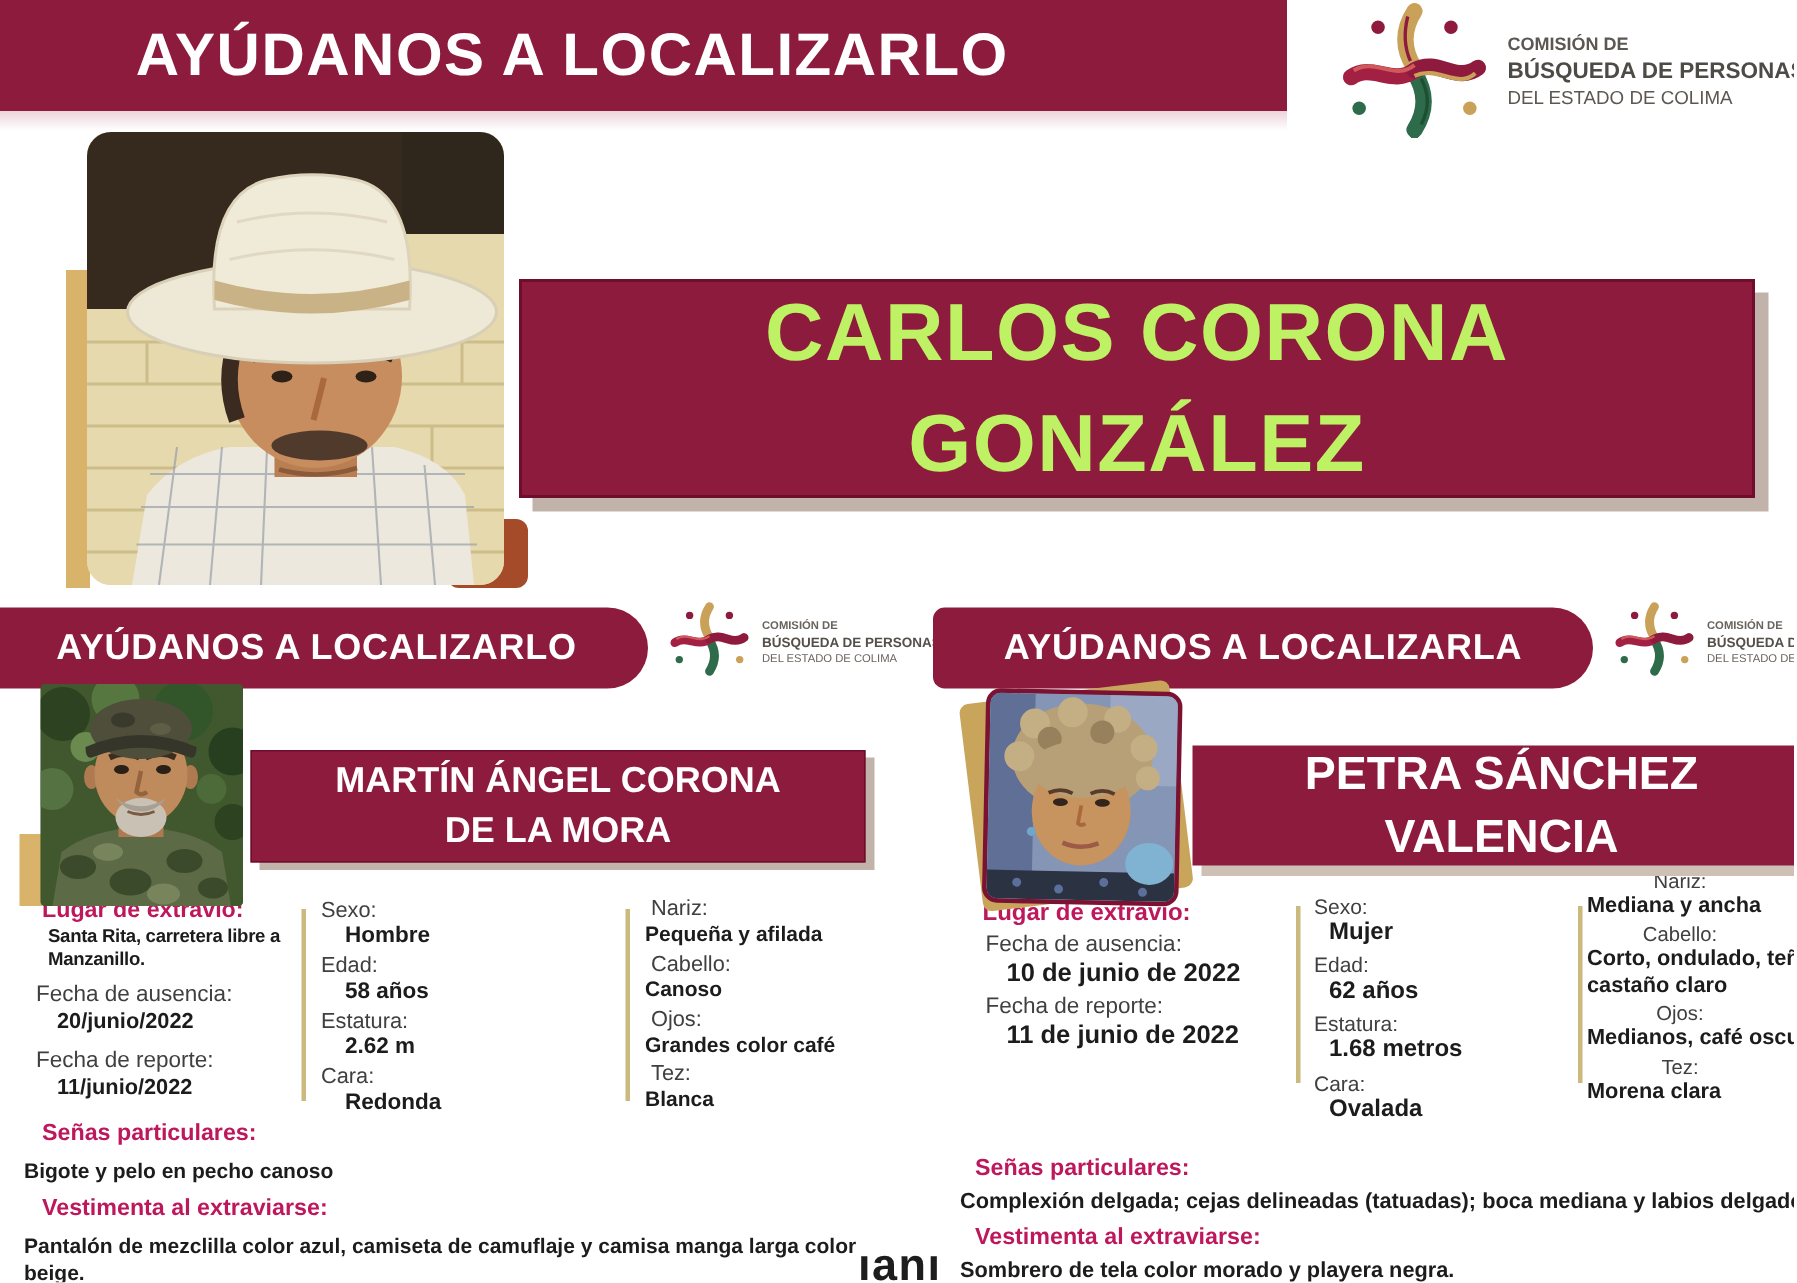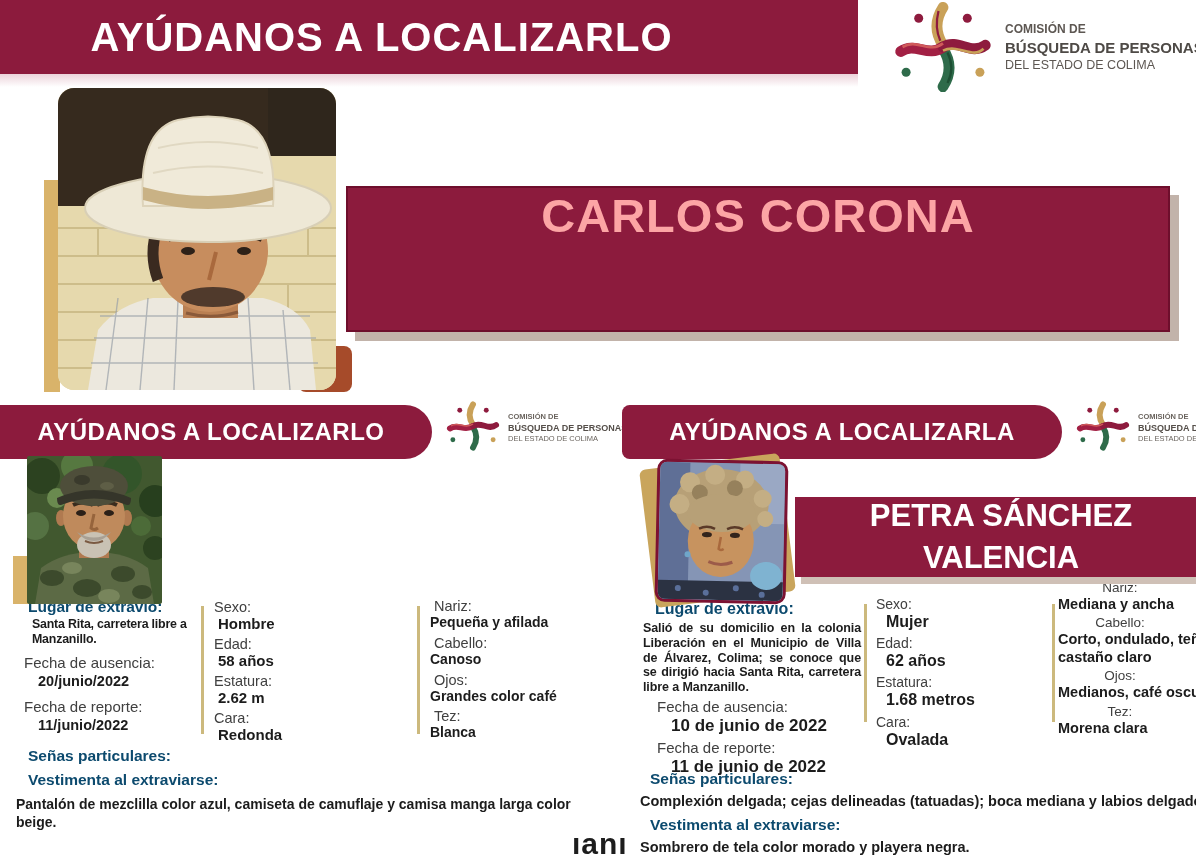--- a/index.html
+++ b/index.html
@@ -11,22 +11,22 @@
     color:#fff;display:flex;align-items:center;justify-content:center;box-sizing:border-box;
     padding-right:95px;font-weight:bold;font-size:40px;letter-spacing:1px;}
   .fade-strip{position:absolute;left:0;top:74px;width:858px;height:13px;
     background:linear-gradient(#ecd3da,rgba(255,255,255,0));}
   .accent-left{position:absolute;left:44px;top:180px;width:16px;height:212px;background:#d9b36a;z-index:1;}
   .accent-br{position:absolute;left:298px;top:346px;width:54px;height:46px;background:#a64b2a;border-radius:8px;z-index:1;}
   .photo-main{position:absolute;left:58px;top:88px;width:278px;height:302px;border-radius:16px;
     overflow:hidden;z-index:2;background:#e6d9ad;}
   .name-box-main{position:absolute;left:346px;top:186px;width:824px;height:146px;background:#8c1b3d;
     border:2px solid #6e0e2c;box-shadow:9px 9px 0 #c2b3aa;display:flex;flex-direction:column;
-    align-items:center;gap:12px;z-index:3;color:#fca5a5;font-weight:bold;
-    font-size:47px;letter-spacing:1px;box-sizing:border-box;}
+    align-items:center;justify-content:center;gap:12px;z-index:3;color:#bef264;font-weight:bold;
+    font-size:54px;letter-spacing:1px;box-sizing:border-box;}
 
   
   .logo{position:absolute;display:flex;align-items:flex-start;}
   .logo-top{left:893px;top:2px;width:320px;height:92px;gap:12px;}
   .logo-top .logo-text{margin-top:20px;color:#5d5752;line-height:1.3;}
   .logo-top .l1{font-size:12px;font-weight:bold;}
   .logo-top .l2{font-size:15px;font-weight:bold;color:#4e4a46;white-space:nowrap;}
   .logo-top .l3{font-size:12.5px;white-space:nowrap;}
   .logo-sm{width:190px;height:60px;gap:8px;}
   .logo-sm .logo-text{margin-top:12px;color:#6a645e;line-height:1.35;}
@@ -54,33 +54,33 @@
   .gold-petra{position:absolute;left:647px;top:461px;width:141px;height:139px;background:#c9a55c;
     transform:rotate(-7deg);border-radius:6px;z-index:1;}
   .photo-petra{position:absolute;left:656px;top:460px;width:131px;height:143px;border:3px solid #7c1232;
     border-radius:10px;overflow:hidden;transform:rotate(1.2deg);z-index:2;box-sizing:border-box;background:#8595b5;}
   .name-box-petra{position:absolute;left:795px;top:497px;width:412px;height:80px;background:#8c1b3d;
     box-shadow:6px 7px 0 #cfc0b6;display:flex;flex-direction:column;align-items:center;justify-content:center;
     gap:6px;color:#fff;font-weight:bold;font-size:31px;z-index:3;box-sizing:border-box;}
 
   
   .col{position:absolute;box-sizing:border-box;}
-  .m-label{color:#0c4a6e;font-weight:bold;font-size:15.5px;}
+  .m-label{color:#be185d;font-weight:bold;font-size:15.5px;}
   .g-label{color:#404040;font-size:15px;}
   .val{color:#1c1c1c;font-weight:bold;font-size:14px;line-height:1.2;}
 
   .colA-left{left:16px;top:598px;width:180px;}
   .colA-left .m-label{margin-left:12px;}
   .colA-left .lugar-val{font-size:12.4px;width:164px;margin:1px 0 7px 16px;letter-spacing:-.2px;}
   .colA-left .g-label{margin:0 0 2px 8px;}
   .colA-left .date-val{font-size:14.5px;margin:0 0 8px 22px;}
 
   .colB-left{left:214px;top:599px;width:190px;}
   .colB-left .g-label{font-size:14.5px;}
-  .colB-left .val{font-size:15px;margin:0 0 3px 4px;}
+  .colB-left .val{font-size:15px;margin:0 0 3px 16px;}
 
   .colC-left{left:430px;top:598px;width:185px;}
   .colC-left .g-label{font-size:14.5px;margin-left:4px;}
   .colC-left .val{font-size:14px;margin:0 0 4px 0;}
 
   .colA-right{left:643px;top:600px;width:222px;}
   .colA-right .m-label{font-size:16px;margin-left:12px;}
   .colA-right .para{font-size:12.5px;font-weight:bold;text-align:justify;line-height:1.18;
       width:218px;margin-top:3px;letter-spacing:-.1px;}
   .colA-right .g-label{margin:3px 0 0 14px;}
@@ -188,20 +188,21 @@
       <ellipse cx="150" cy="120" rx="123" ry="34" fill="#eee8d6" stroke="#d8cfb6" stroke-width="2"></ellipse>
       <path d="M85 118 Q80 42 120 32 Q150 25 180 32 Q220 42 215 118 Z" fill="#f0ead9" stroke="#ddd3ba" stroke-width="2"></path>
       <path d="M85 112 Q150 130 215 112 L215 99 Q150 117 85 99 Z" fill="#c9b285"></path>
       <path d="M100 60 Q150 48 200 60" stroke="#e0d8c2" stroke-width="2" fill="none"></path>
       <path d="M95 85 Q150 72 205 85" stroke="#e0d8c2" stroke-width="2" fill="none"></path>
     </svg>
   </div>
 
   <div class="name-box-main">
     <span>CARLOS CORONA</span>
+    <span>GONZÁLEZ</span>
   </div>
 
   <div class="pill pill-left">AYÚDANOS A LOCALIZARLO</div>
 
   <div class="logo logo-sm logo-ml">
     <svg width="54" height="52" viewBox="0 0 110 100">
       <path d="M55 6 C46 20 46 34 55 48" stroke="#c9a158" stroke-width="12" fill="none" stroke-linecap="round"></path>
       <path d="M55 52 C64 66 64 80 55 94" stroke="#2e6b4a" stroke-width="12" fill="none" stroke-linecap="round"></path>
       <path d="M8 55 C24 44 38 62 55 50" stroke="#a22044" stroke-width="12" fill="none" stroke-linecap="round"></path>
       <path d="M55 50 C72 40 86 60 102 48" stroke="#8e1b3e" stroke-width="12" fill="none" stroke-linecap="round"></path>
@@ -249,20 +250,24 @@
       <ellipse cx="54" cy="57" rx="5" ry="3" fill="#2b2018"></ellipse>
         <ellipse cx="82" cy="57" rx="5" ry="3" fill="#2b2018"></ellipse>
       <path d="M67 58 L64 72 Q67 75 71 72" stroke="#96643c" stroke-width="3" fill="none"></path>
       <ellipse cx="67" cy="30" rx="34" ry="20" fill="#4e4e3a"></ellipse>
       <ellipse cx="55" cy="24" rx="8" ry="5" fill="#3a3a2c"></ellipse>
         <ellipse cx="80" cy="30" rx="7" ry="4" fill="#5e5e46"></ellipse>
       <path d="M30 42 Q67 26 104 42 Q104 50 100 49 Q67 36 34 49 Q30 50 30 42 Z" fill="#35352a"></path>
     </svg>
   </div>
 
+  <div class="name-box-martin">
+    <span>MARTÍN ÁNGEL CORONA</span>
+    <span>DE LA MORA</span>
+  </div>
 
   <div class="col colA-left">
     <div class="m-label">Lugar de extravio:</div>
     <div class="val lugar-val">Santa Rita, carretera libre a Manzanillo.</div>
     <div class="g-label">Fecha de ausencia:</div>
     <div class="val date-val">20/junio/2022</div>
     <div class="g-label">Fecha de reporte:</div>
     <div class="val date-val">11/junio/2022</div>
   </div>
 
@@ -287,20 +292,21 @@
     <div class="g-label">Cabello:</div>
     <div class="val">Canoso</div>
     <div class="g-label">Ojos:</div>
     <div class="val">Grandes color café</div>
     <div class="g-label">Tez:</div>
     <div class="val">Blanca</div>
   </div>
 
   <div class="senas senas-left">
     <div class="m-label">Señas particulares:</div>
+    <div class="val">Bigote y pelo en pecho canoso</div>
     <div class="m-label">Vestimenta al extraviarse:</div>
     <div class="val">Pantalón de mezclilla color azul, camiseta de camuflaje y camisa manga larga color beige.</div>
   </div>
 
   <div class="pill pill-right">AYÚDANOS A LOCALIZARLA</div>
 
   <div class="logo logo-sm logo-mr">
     <svg width="54" height="52" viewBox="0 0 110 100">
       <path d="M55 6 C46 20 46 34 55 48" stroke="#c9a158" stroke-width="12" fill="none" stroke-linecap="round"></path>
       <path d="M55 52 C64 66 64 80 55 94" stroke="#2e6b4a" stroke-width="12" fill="none" stroke-linecap="round"></path>
@@ -352,21 +358,20 @@
     </svg>
   </div>
 
   <div class="name-box-petra">
     <span>PETRA SÁNCHEZ</span>
     <span>VALENCIA</span>
   </div>
 
   <div class="col colA-right">
     <div class="m-label">Lugar de extravio:</div>
-    <div class="para">Salió de su domicilio en la colonia Liberación en el Municipio de Villa de Álvarez, Colima; se conoce que se dirigió hacia Santa Rita, carretera libre a Manzanillo.</div>
     <div class="g-label">Fecha de ausencia:</div>
     <div class="date-val">10 de junio de 2022</div>
     <div class="g-label">Fecha de reporte:</div>
     <div class="date-val">11 de junio de 2022</div>
   </div>
 
   <div class="vline vr1"></div>
 
   <div class="col colB-right">
     <div class="g-label">Sexo:</div>

